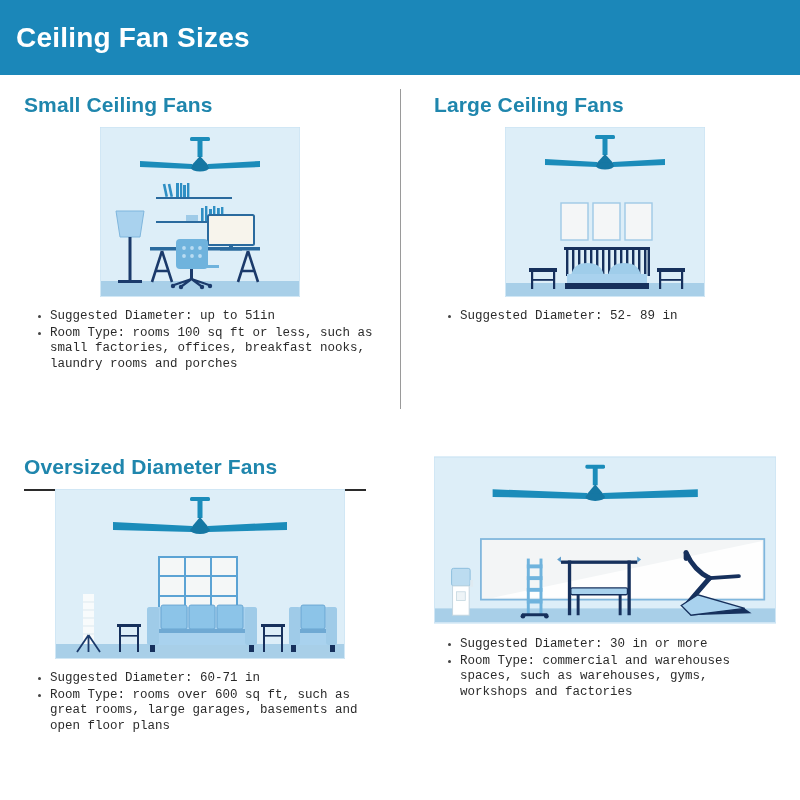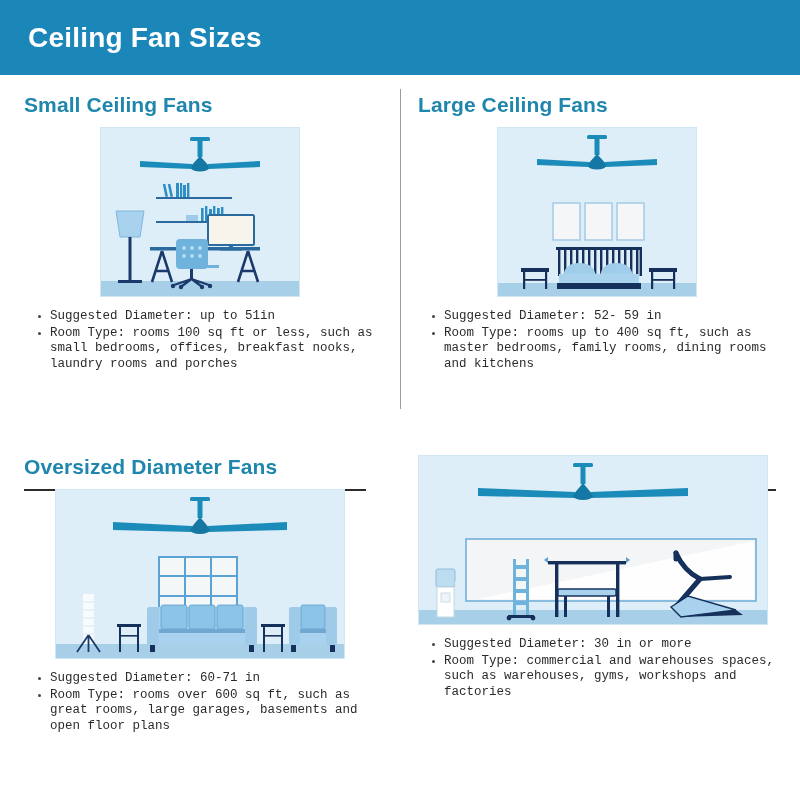--- a/index.html
+++ b/index.html
@@ -22,21 +22,21 @@
     background: #ffffff;
     box-sizing: border-box;
   }
 
   
   .header {
     height: 75px;
     background: #1b87b9;
     display: flex;
     align-items: center;
-    padding-left: 28px;
+    padding-left: 16px;
     box-sizing: border-box;
   }
   .header-title {
     color: #ffffff;
     font-size: 28px;
     font-weight: bold;
     letter-spacing: 0.2px;
   }
 
   
@@ -52,21 +52,21 @@
     height: 362px;
     justify-content: center;
   }
   .cell {
     width: 400px;
     box-sizing: border-box;
     padding: 18px 24px 0 24px;
     position: relative;
   }
   .cell-right {
-    padding-left: 18px;
+    padding-left: 34px;
   }
 
   .cell-title {
     color: #1f86ad;
     font-size: 21px;
     font-weight: bold;
     margin: 0 0 10px 0;
     letter-spacing: 0.1px;
   }
 
@@ -226,21 +226,21 @@
                   <circle cx="110" cy="159" r="2.2"></circle>
                 <circle cx="81" cy="160" r="2.2"></circle>
                   <circle cx="102" cy="160" r="2.2"></circle>
               </g>
             </g>
           </svg>
         </div>
 
         <ul class="bullets bullets-indent-1">
           <li>Suggested Diameter: up to 51in</li>
-          <li>Room Type: rooms 100 sq ft or less, such as small bedrooms, offices, breakfast nooks, laundry rooms and porches</li>
+          <li>Room Type: rooms 100 sq ft or less, such as small factories, offices, breakfast nooks, laundry rooms and porches</li>
         </ul>
       </div>
 
       <div class="cell cell-right">
         <div class="cell-title">Large Ceiling Fans</div>
 
         <div class="illo-wrap">
           <svg class="panel" width="200" height="170" viewBox="0 0 200 170">
             <rect x="0" y="0" width="200" height="170" fill="#ddeef8" stroke="#c5e0f2" stroke-width="1"></rect>
             <rect x="1" y="156" width="198" height="13" fill="#a8cfe8"></rect>
@@ -297,22 +297,21 @@
             <g>
               <rect x="152" y="141" width="28" height="4" fill="#16305c"></rect>
               <rect x="154" y="145" width="2.2" height="17" fill="#16305c"></rect>
               <rect x="176" y="145" width="2.2" height="17" fill="#16305c"></rect>
               <rect x="154" y="152" width="24" height="1.8" fill="#16305c"></rect>
             </g>
           </svg>
         </div>
 
         <ul class="bullets bullets-indent-1">
-          <li>Suggested Diameter: 52- 59 in</li>
-          <li>Room Type: rooms up to 400 sq ft, such as master bedrooms, family rooms, dining rooms and kitchens</li>
+          <li>Suggested Diameter: 52- 89 in</li>
         </ul>
       </div>
     </div>
 
     <div class="row">
 
       <div class="cell">
         <div class="cell-title">Oversized Diameter Fans</div>
 
         <div class="illo-wrap">

